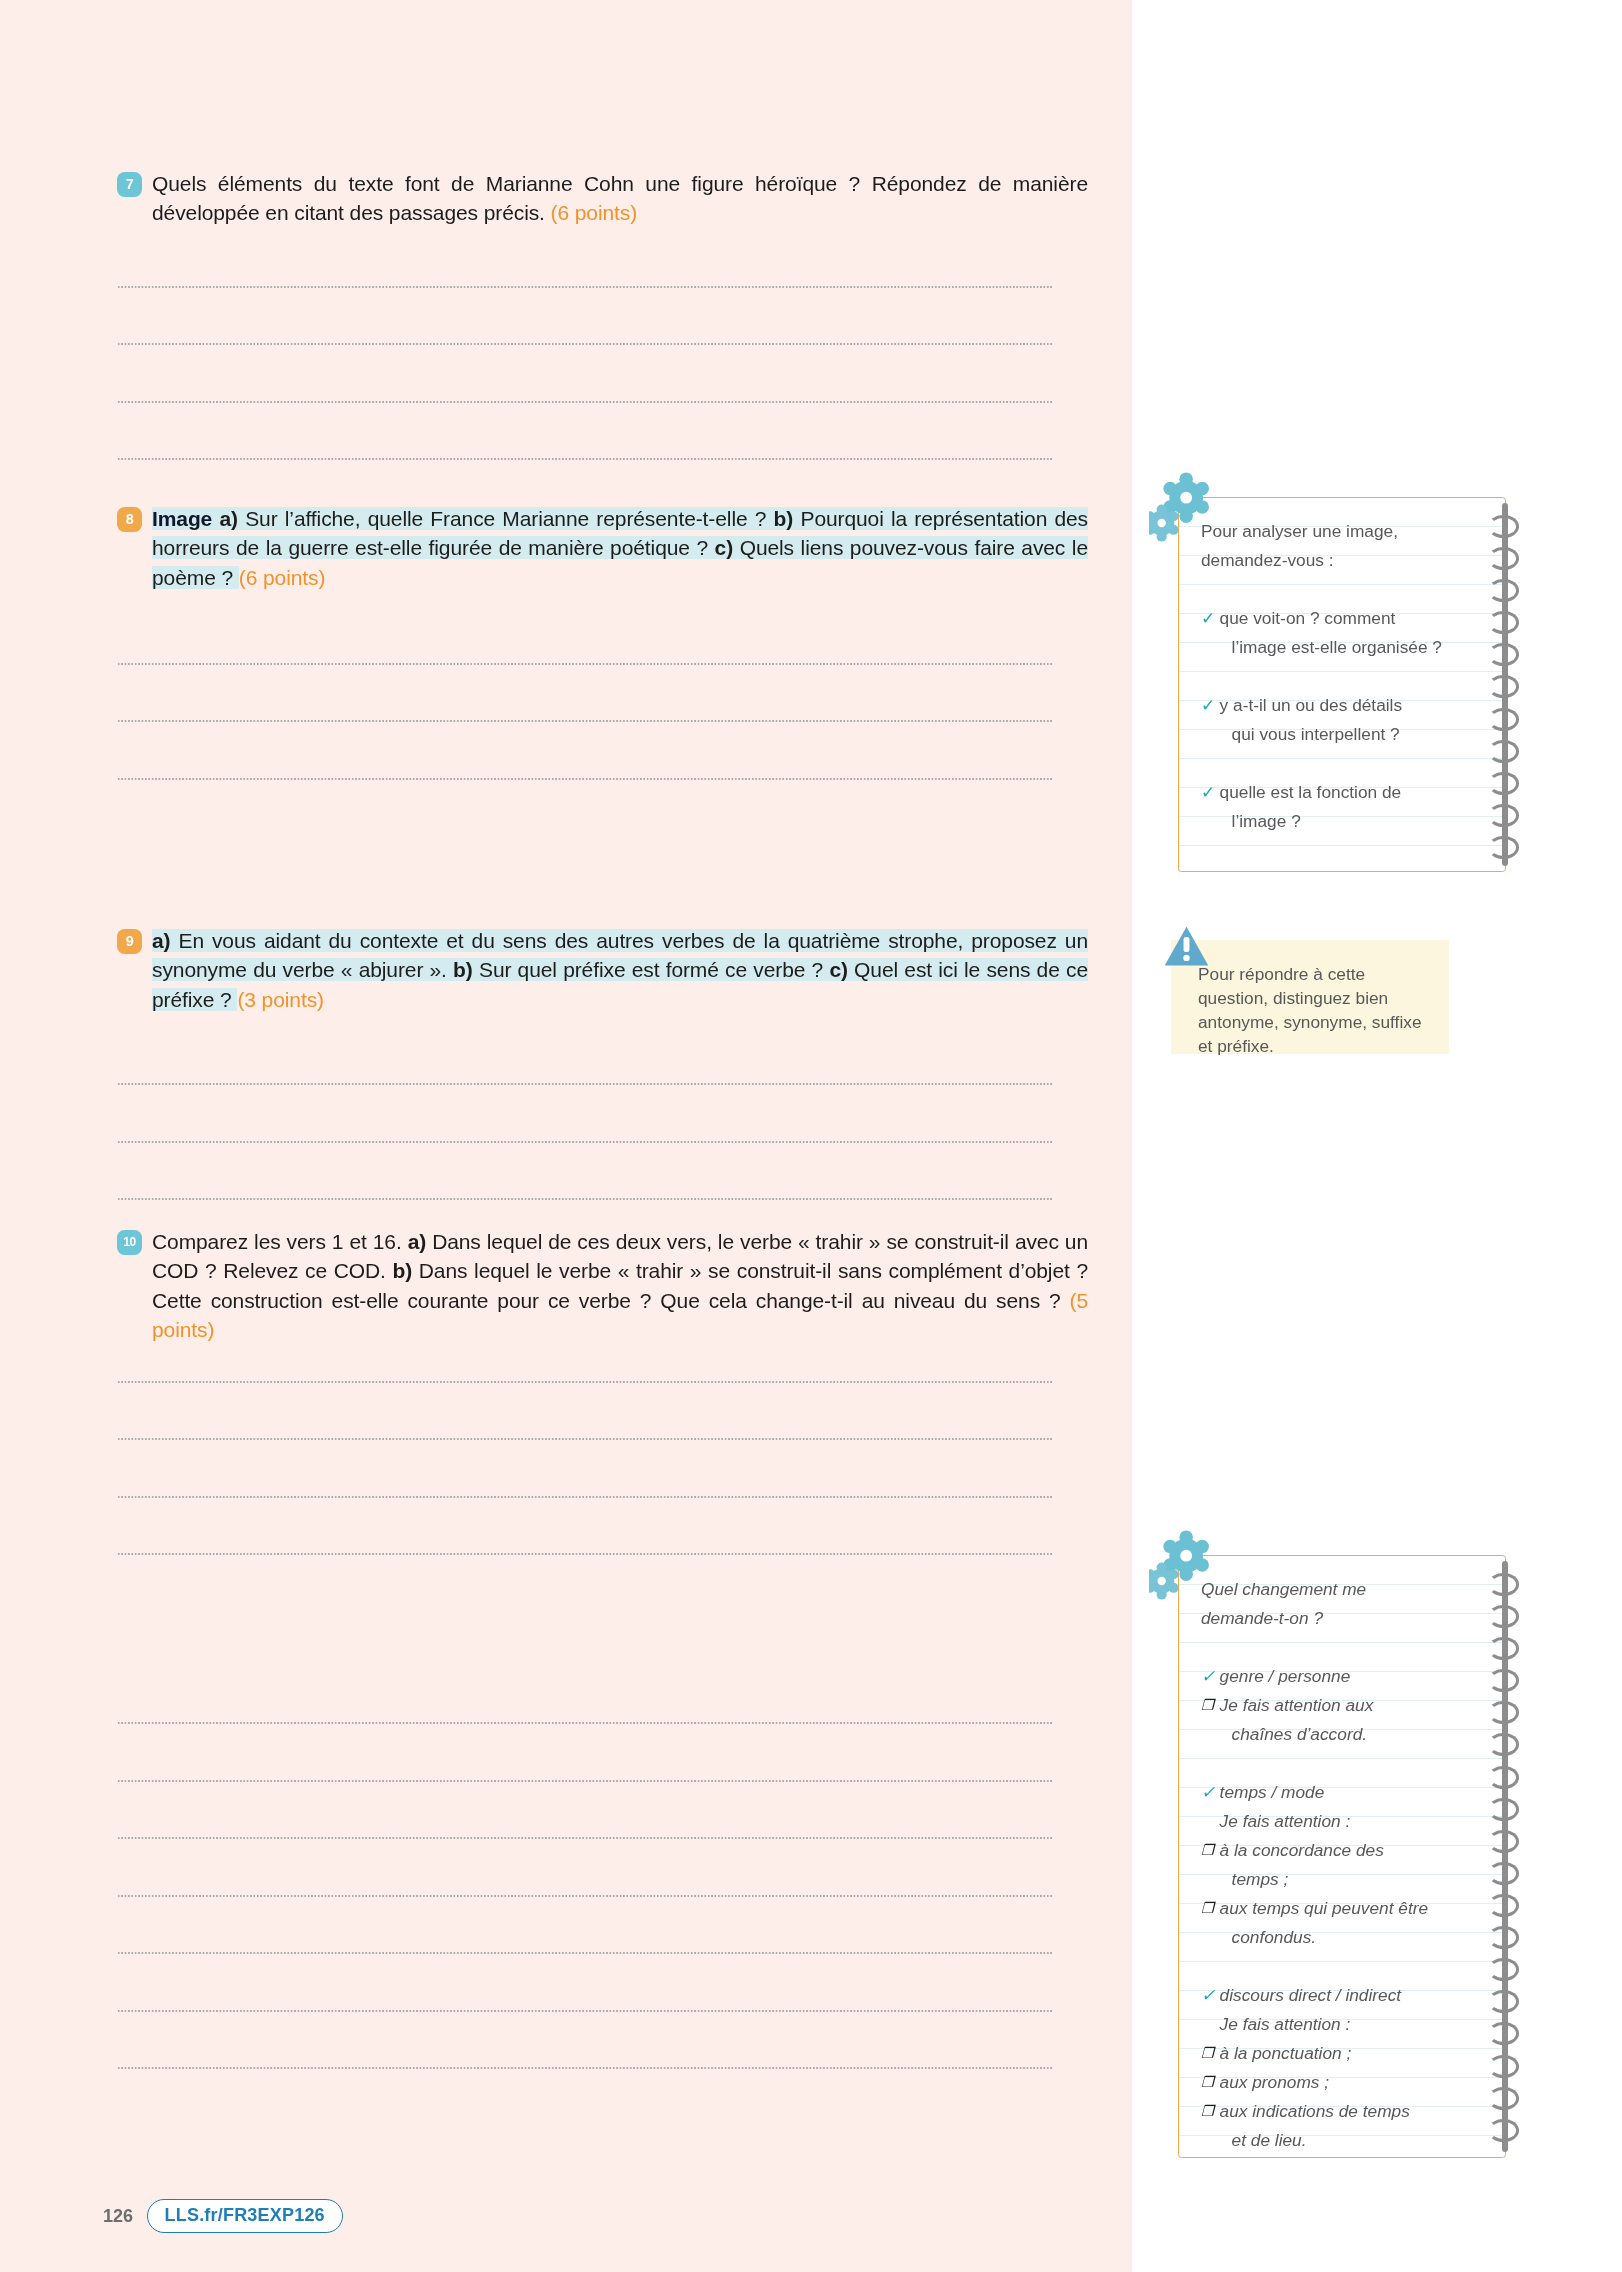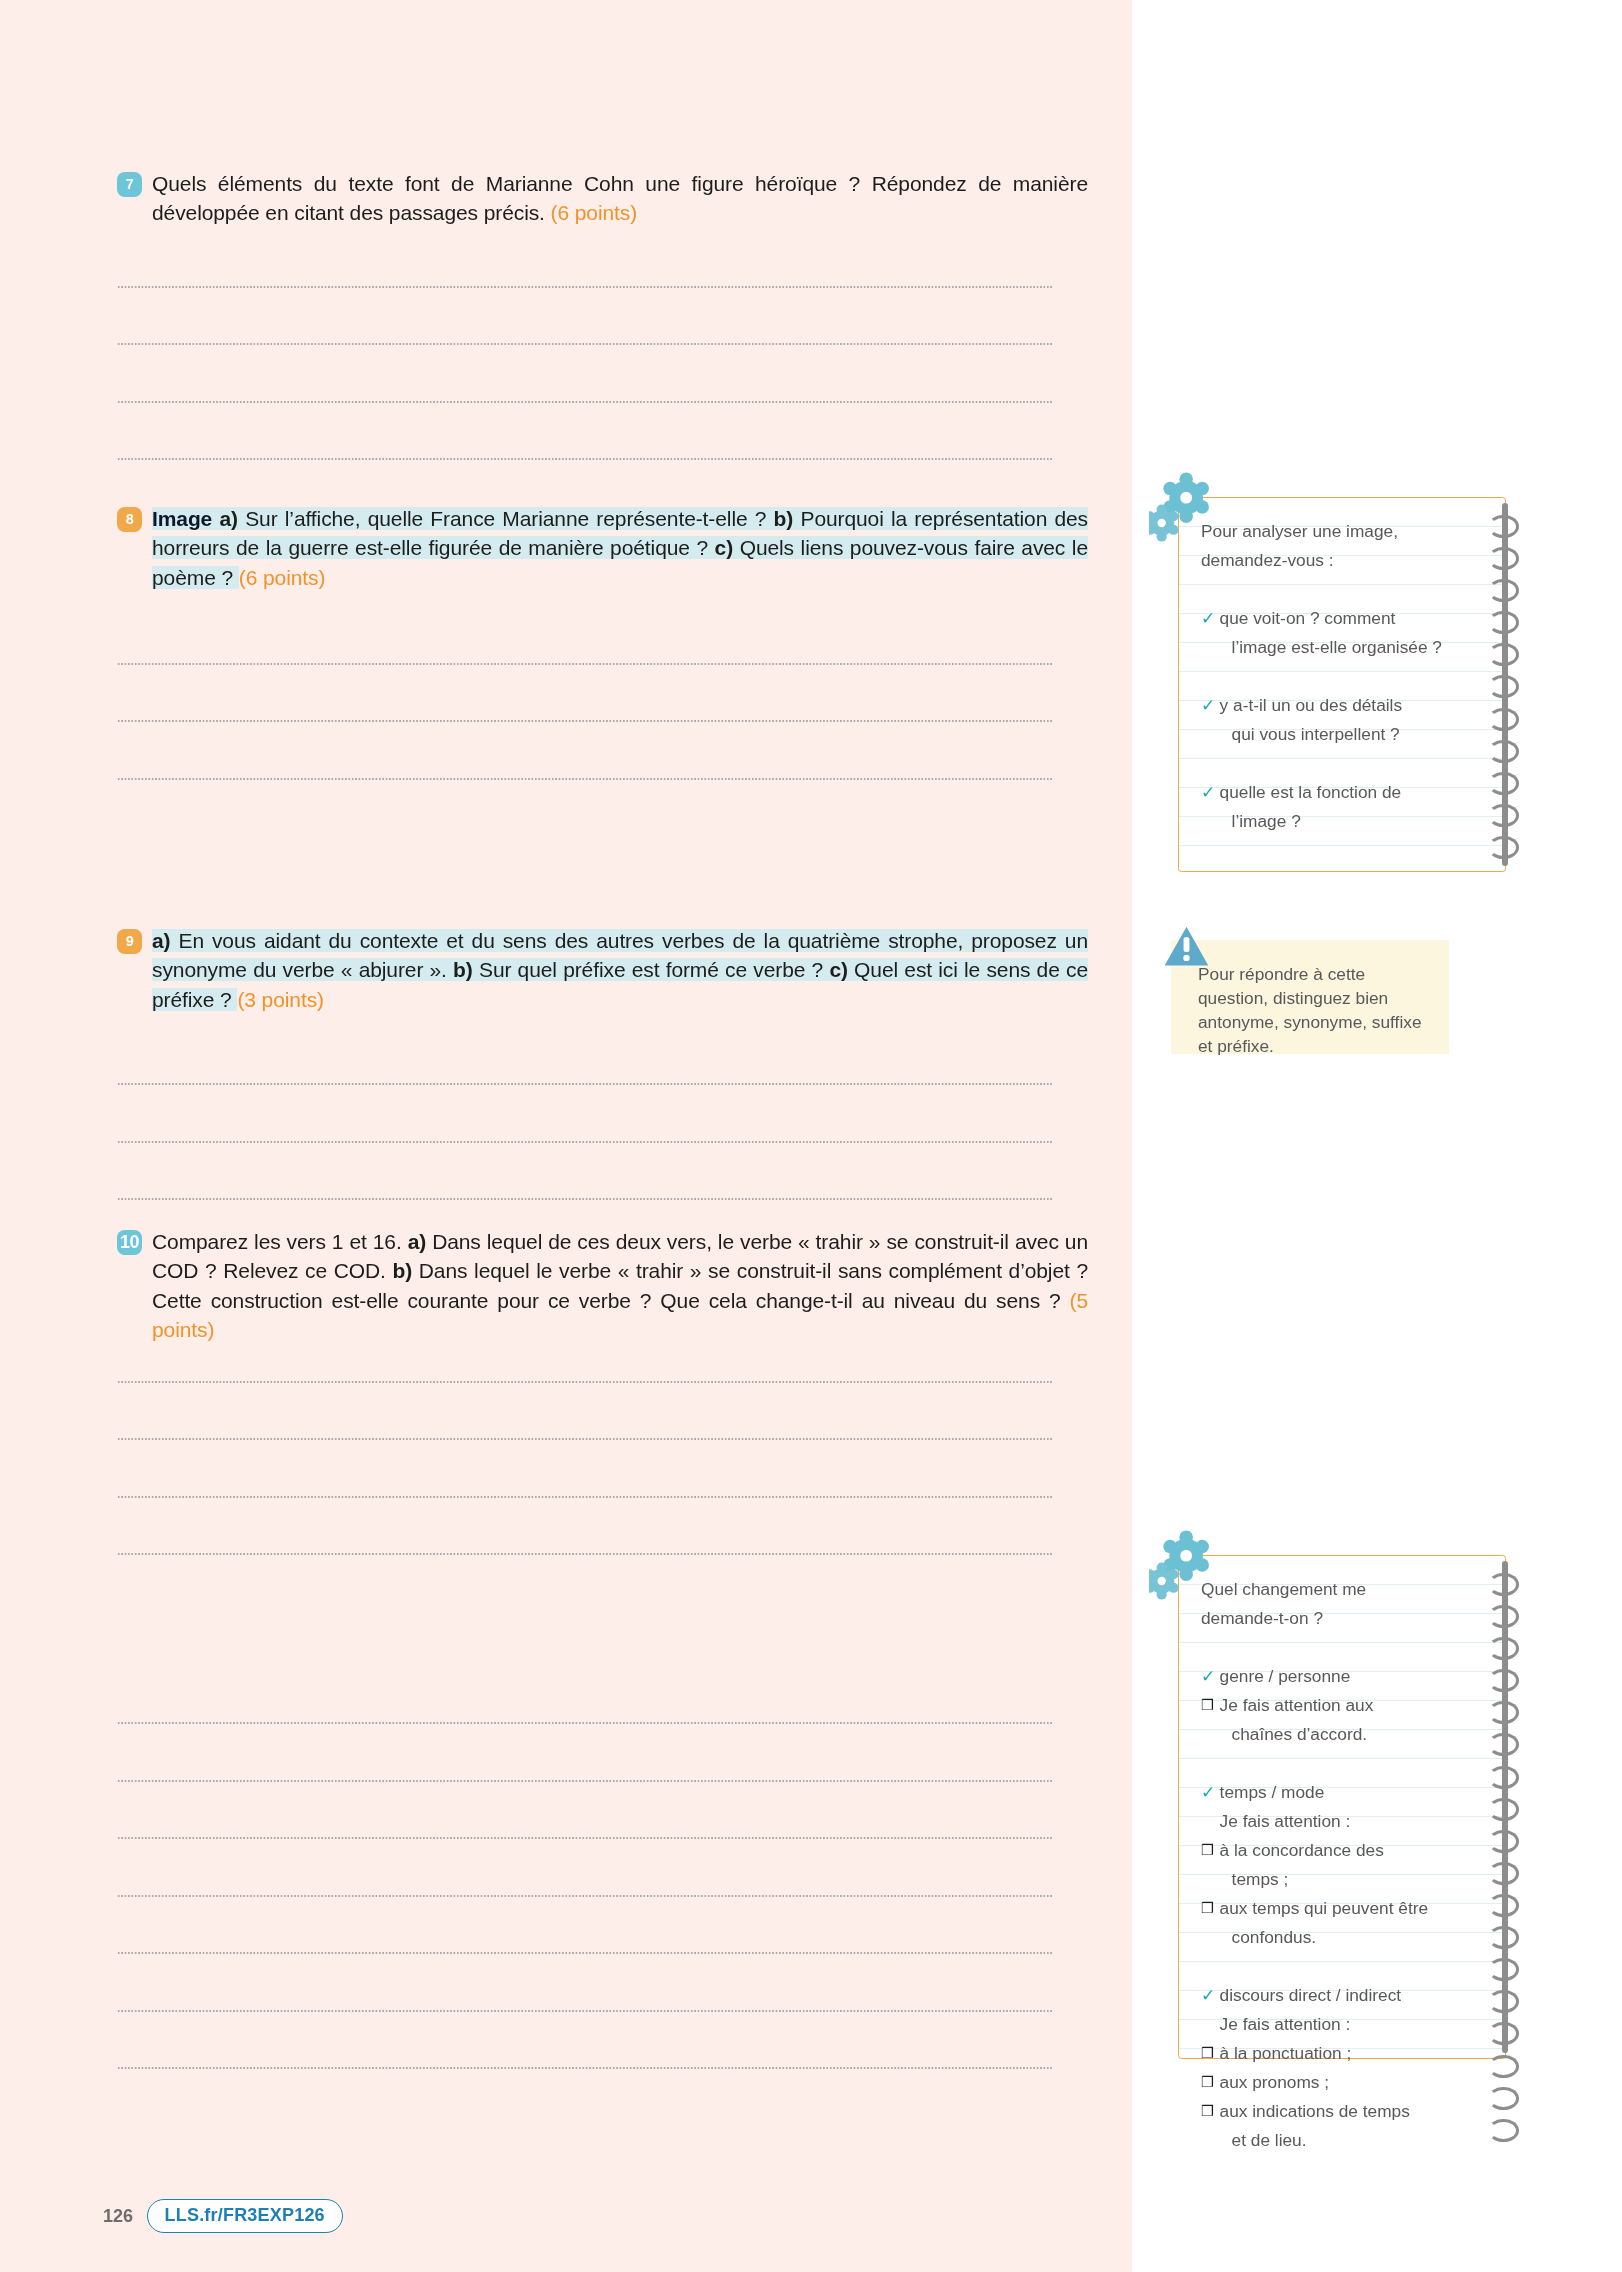--- a/index.html
+++ b/index.html
@@ -28,21 +28,21 @@
   .q-badge{
     flex:0 0 auto;
     width:25px;height:25px;border-radius:7.6px;
     color:#ffffff;font-size:14.4px;font-weight:bold;
     display:flex;align-items:center;justify-content:center;
     margin-right:10px;margin-top:2.5px;
     letter-spacing:-0.4px;
   }
   .q-badge.blue{background:#6cc6d8;}
   .q-badge.orange{background:#f0a84a;}
-  .q-badge.small-num{font-size:18px;}
+  .q-badge.small-num{font-size:12px;}
   .q-text{
     font-size:21px;line-height:1.40;color:#1d1d1b;
     text-align:justify;
     width:936px;
     letter-spacing:-0.1px;
   }
   .q-text b{font-weight:bold;}
   .hl{background:#d4ebf0;box-decoration-break:clone;-webkit-box-decoration-break:clone;}
   .pts{color:#f0932b;}
   .lbl-image{color:#0f172a;font-weight:bold;}
@@ -278,21 +278,21 @@
 
   <div class="warnbox" style="left:1171px;top:940px;width:278px;height:114px;">
     <svg class="warn-icon" viewBox="0 0 56 52">
       <path d="M28 2 L54 48 L2 48 Z" fill="#5fa9cd"></path>
       <rect x="24.5" y="14" width="7" height="18" rx="3" fill="#ffffff"></rect>
       <circle cx="28" cy="39" r="3.8" fill="#ffffff"></circle>
     </svg>
     <div>Pour répondre à cette question, distinguez bien antonyme, synonyme, suffixe et préfixe.</div>
   </div>
 
-  <div class="notepad" style="left:1178px;top:1555px;width:328px;height:504px;">
+  <div class="notepad" style="left:1178px;top:1555px;width:328px;height:603px;font-style:italic;">
     <div class="rules"></div>
 
     <svg class="flowers" viewBox="0 0 90 90">
       <g fill="#6cc0d4">
         <g transform="translate(44,34)">
           <circle cx="0" cy="0" r="20"></circle>
           <circle cx="0" cy="-22" r="8"></circle>
             <circle cx="19" cy="-11" r="8"></circle>
           <circle cx="19" cy="11" r="8"></circle>
             <circle cx="0" cy="22" r="8"></circle>

